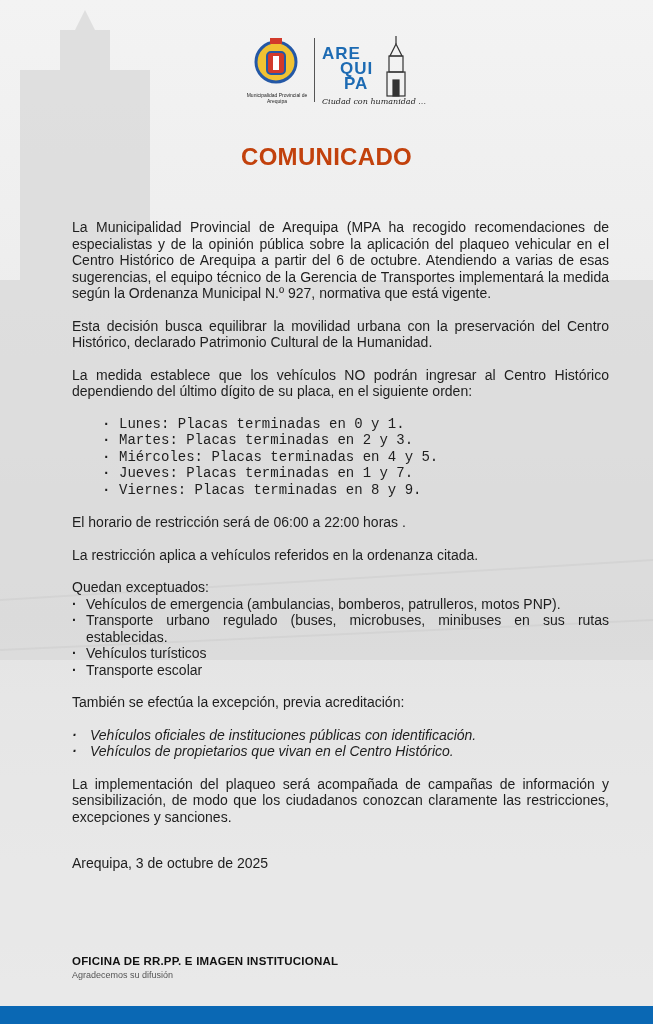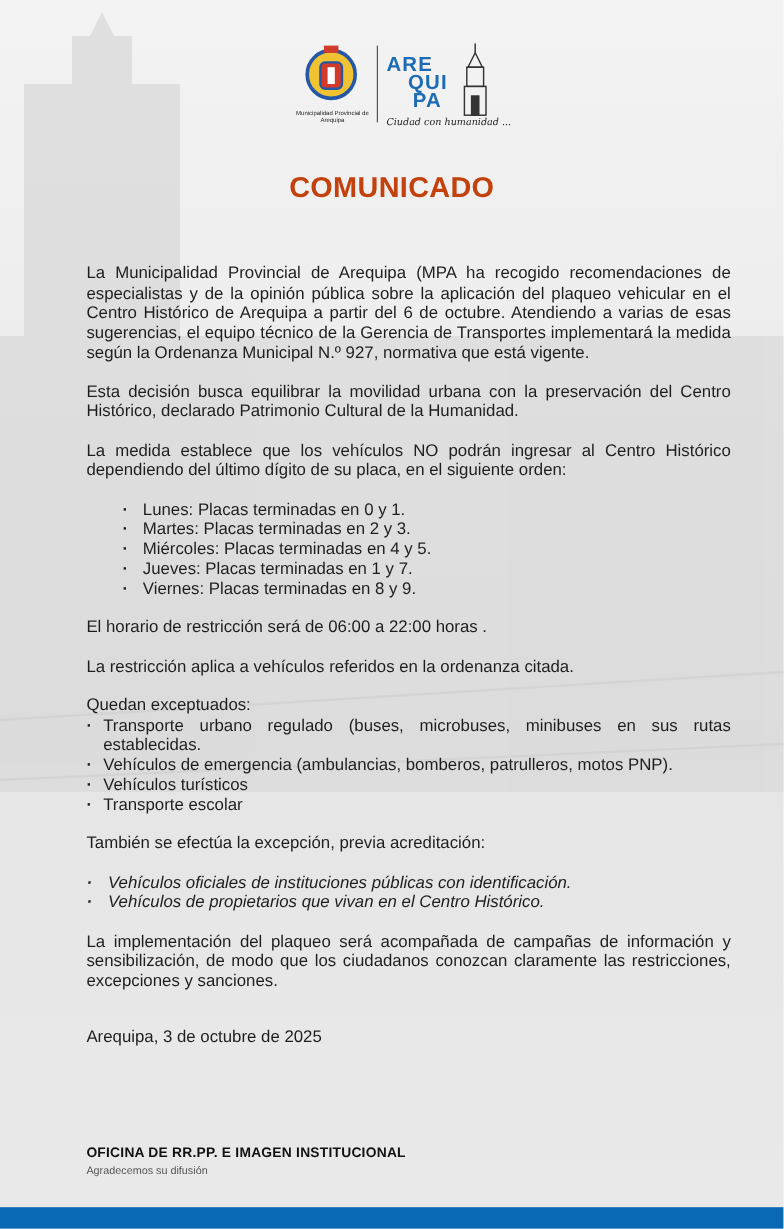--- a/index.html
+++ b/index.html
@@ -13,21 +13,21 @@
   .logo-div { position:absolute; left:314px; top:6px; width:1px; height:64px; background:#555; }
   .arequipa { position:absolute; left:322px; top:14px; font-weight:bold; color:#1d6bb3; font-size:17px; line-height:15px; letter-spacing:1px; }
   .arequipa .l2 { padding-left:18px; }
   .arequipa .l3 { padding-left:22px; }
   .tagline { position:absolute; left:322px; top:65px; font-family:"DejaVu Serif", serif; font-style:italic; font-size:8px; color:#222; }
   .tower { position:absolute; left:385px; top:4px; width:22px; height:62px; }
   .title { position:absolute; top:143px; left:0; width:653px; text-align:center; font-size:24px; font-weight:bold; color:#c2410c; letter-spacing:0.3px; }
   .content { position:absolute; top:199px; left:72px; width:537px; font-size:14px; line-height:16.5px;margin-top:20px; }
   .content p { margin:0; text-align:justify; }
   .gap { height:16px; }
-  ul.days { list-style:none; margin:0; padding:0 0 0 30px; }
+  ul.days { list-style:none; margin:0; padding:0 0 0 30px;font-family:Liberation Mono, monospace; }
   ul.days li, ul.bul li { position:relative; padding-left:17px; }
   ul.days li::before, ul.bul li::before { content:"·"; position:absolute; left:0; font-weight:bold; }
   ul.bul { list-style:none; margin:0; padding:0; }
   ul.bul li { text-align:justify; padding-left:14px; }
   ul.acc { list-style:none; margin:0; padding:0;font-style:italic; }
   ul.acc li { text-align:justify; padding-left:18px; text-indent:0; }
   .date { text-align:right; padding-right:6px; }
   .footer { position:absolute; left:72px; top:955px; }
   .office { font-weight:bold; font-size:11.5px; letter-spacing:0.2px; color:#111; }
   .thanks { font-size:9px; color:#555; margin-top:3px; }
@@ -95,22 +95,22 @@
     <li>Jueves: Placas terminadas en 1 y 7.</li>
     <li>Viernes: Placas terminadas en 8 y 9.</li>
   </ul>
   <div class="gap"></div>
   <p>El horario de restricción será de 06:00 a 22:00 horas .</p>
   <div class="gap"></div>
   <p>La restricción aplica a vehículos referidos en la ordenanza citada.</p>
   <div class="gap"></div>
   <p>Quedan exceptuados:</p>
   <ul class="bul">
+    <li>Vehículos de emergencia (ambulancias, bomberos, patrulleros, motos PNP).</li>
     <li>Transporte urbano regulado (buses, microbuses, minibuses en sus rutas establecidas.</li>
-    <li>Vehículos de emergencia (ambulancias, bomberos, patrulleros, motos PNP).</li>
     <li>Vehículos turísticos</li>
     <li>Transporte escolar</li>
   </ul>
   <div class="gap"></div>
   <p>También se efectúa la excepción, previa acreditación:</p>
   <div class="gap"></div>
   <ul class="bul acc">
     <li>Vehículos oficiales de instituciones públicas con identificación.</li>
     <li>Vehículos de propietarios que vivan en el Centro Histórico.</li>
   </ul>

